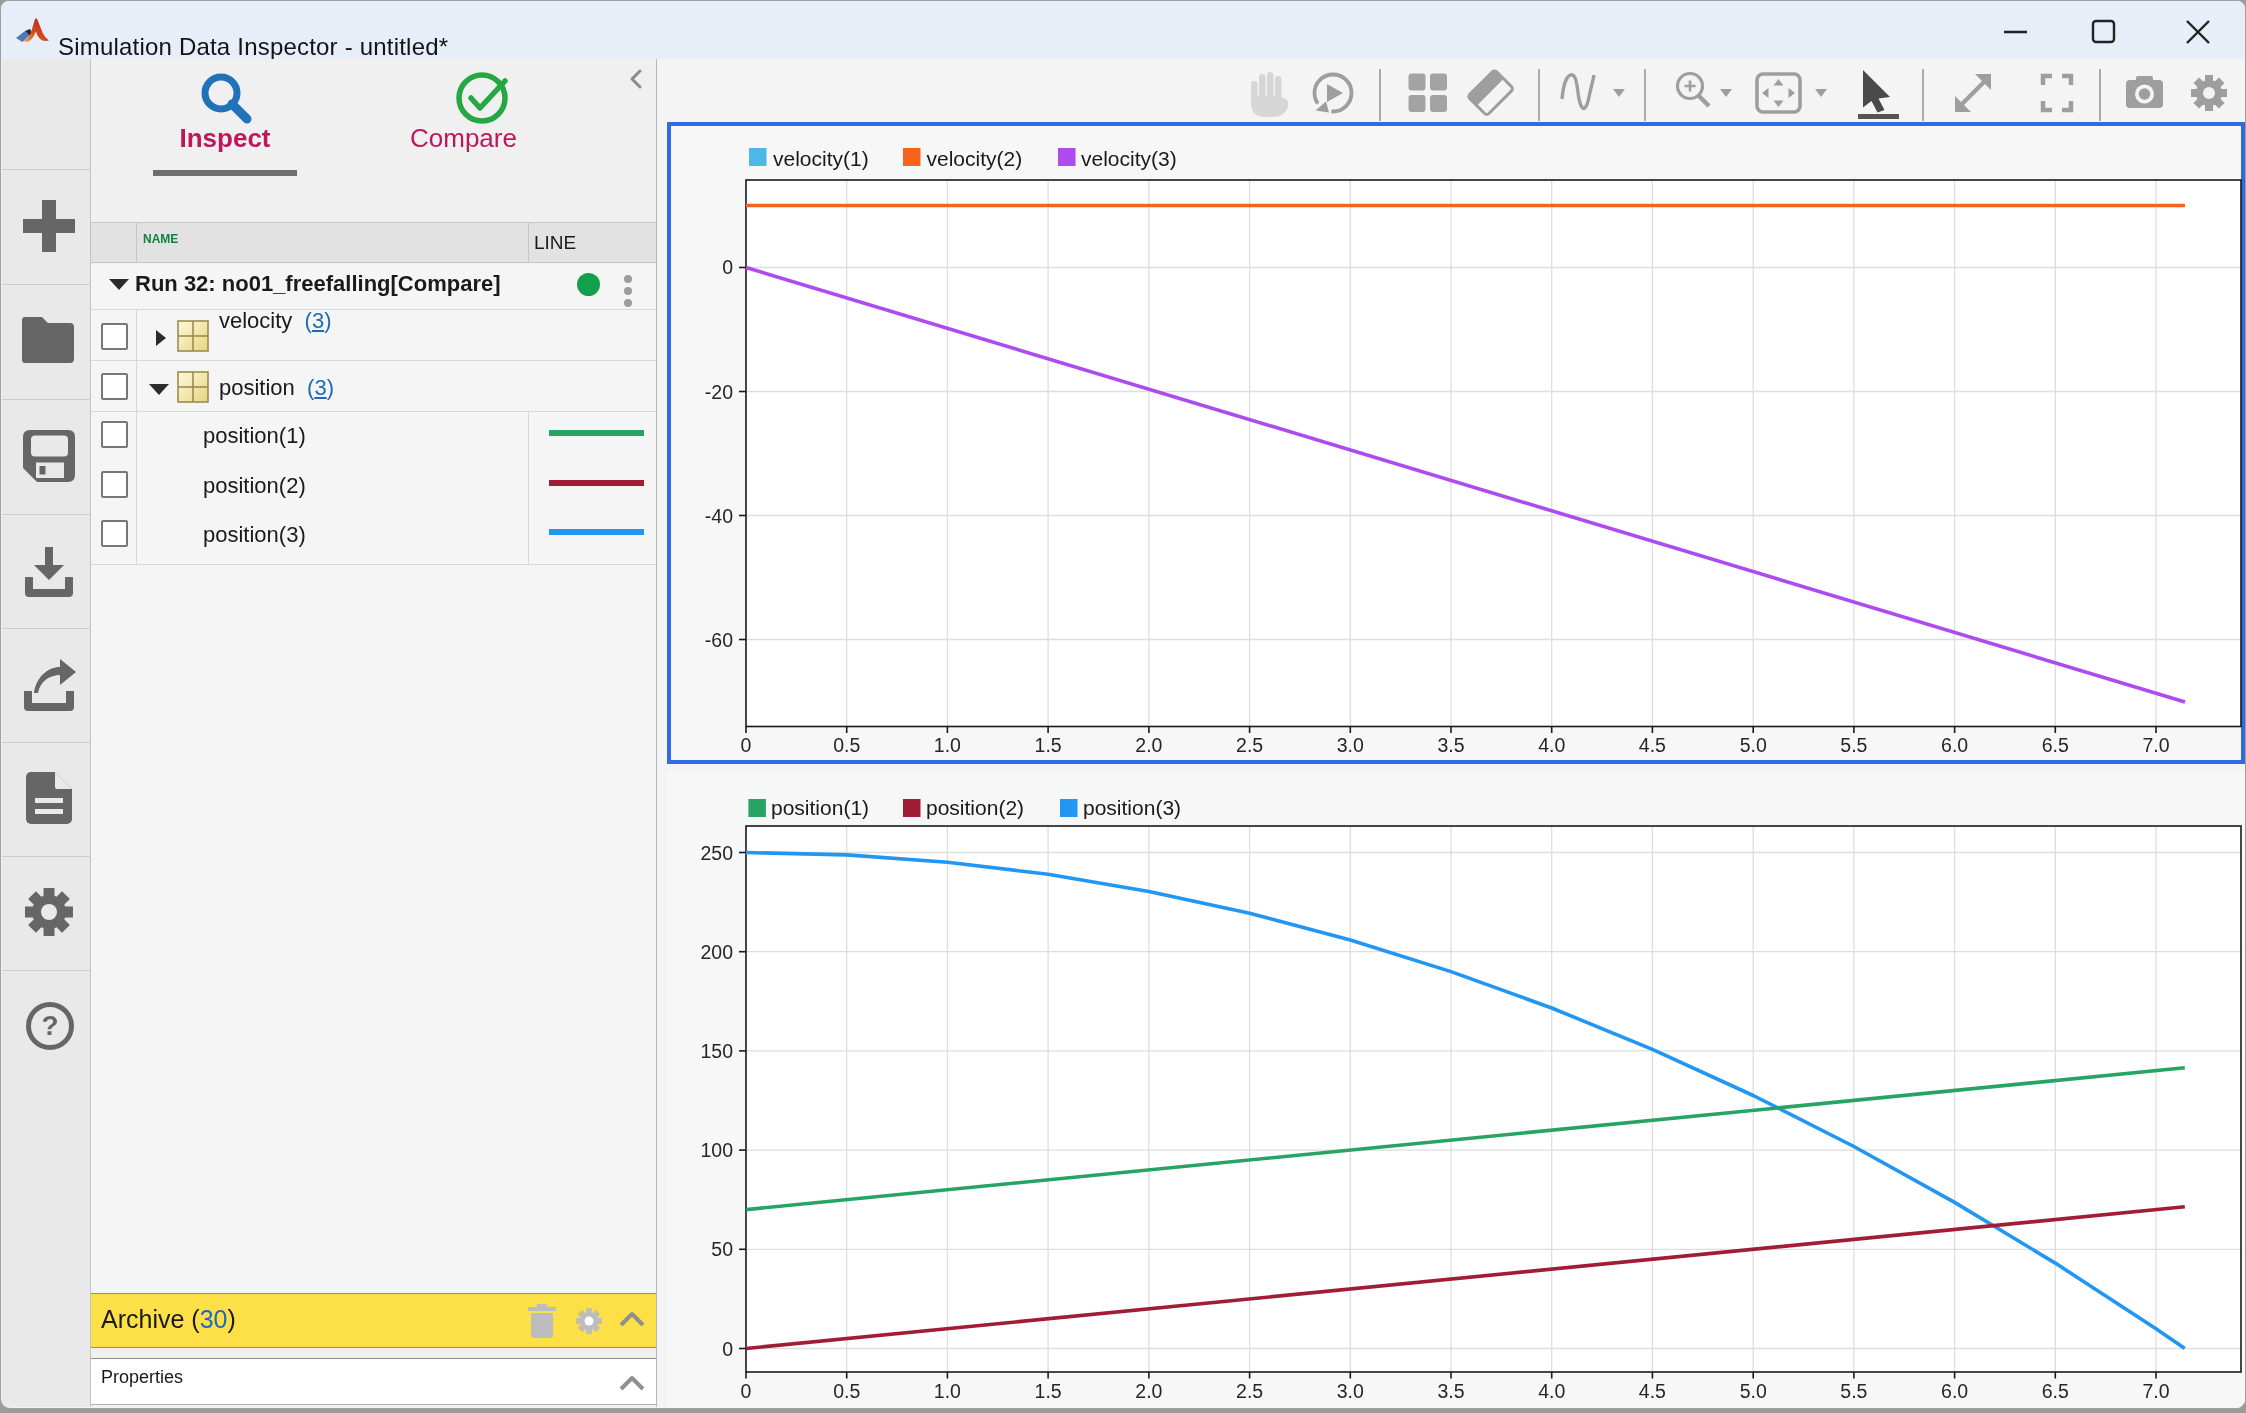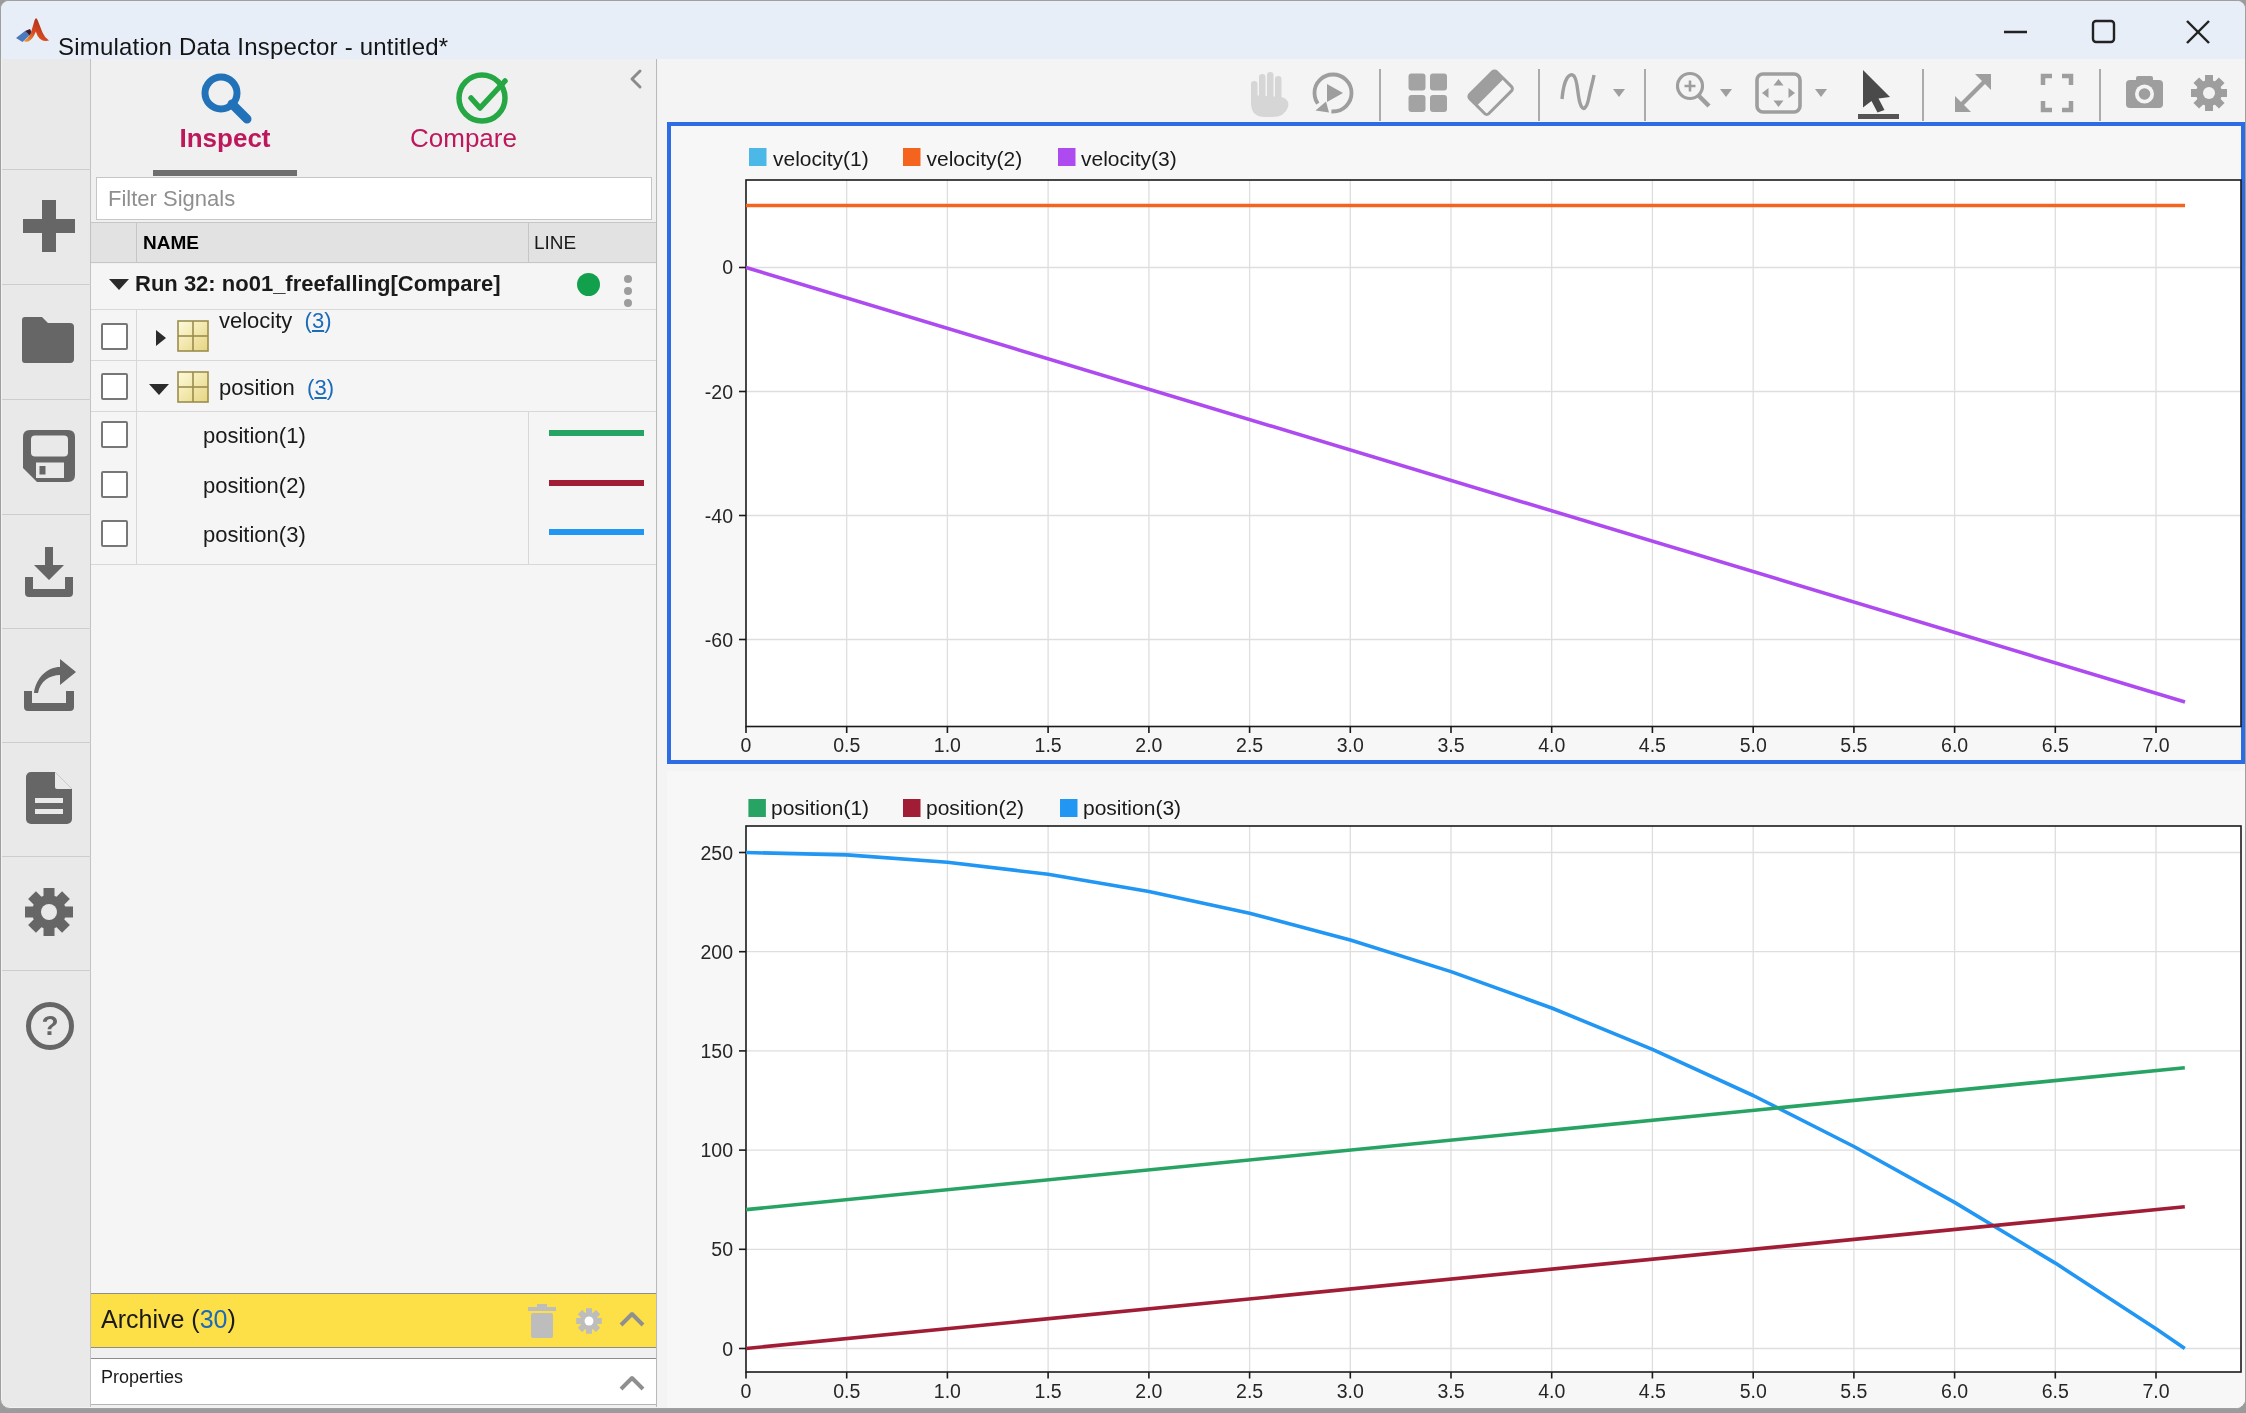--- a/index.html
+++ b/index.html
@@ -126,27 +126,24 @@
 
     <svg class="abs" style="left:362px;top:10px" width="58" height="58" viewBox="0 0 58 58">
       <circle cx="29" cy="29" r="23" fill="none" stroke="#27a744" stroke-width="5.5"></circle>
       <path d="M18 29 l9 10 L52 12" fill="none" stroke="#27a744" stroke-width="5.5" stroke-linecap="round" stroke-linejoin="round"></path>
     </svg>
     <div class="tabtxt" style="left:319px;width:144px;">Compare</div>
 
     <svg class="abs" style="left:534px;top:8px" width="22" height="24" viewBox="0 0 22 24">
       <path d="M15 4 L7 12 L15 20" fill="none" stroke="#8b8b8b" stroke-width="3" stroke-linecap="round" stroke-linejoin="round"></path>
     </svg>
-    <div id="filter">
-        <span>Filter Signals</span>
-      </div>
     <div id="thead">
       <div class="abs" style="left:45px;top:0;width:1px;height:39px;background:#c6c6c6"></div>
       <div class="abs" style="left:437px;top:0;width:1px;height:39px;background:#c6c6c6"></div>
-      <div class="abs" style="left:52px;top:9px;font-size:19px;font-weight:bold;color:#000000">NAME</div>
+      <div class="abs" style="left:52px;top:9px;font-size:12px;font-weight:bold;color:#15803d">NAME</div>
       <div class="abs" style="left:443px;top:9px;font-size:19px;font-weight:normal;color:#1a1a1a">LINE</div>
     </div>
     <div id="tree">
 
       <svg class="abs" style="left:17px;top:12px" width="22" height="16" viewBox="0 0 22 16">
           <polygon points="1,3 21,3 11,14" fill="#2b2b2b"></polygon>
         </svg>
       <div class="abs treetxt" style="left:44px;top:7px;font-weight:bold">Run 32: no01_freefalling[Compare]</div>
       <div class="abs" style="left:486px;top:9px;width:23px;height:23px;border-radius:50%;background:#13a04c"></div>
       <div class="abs" style="left:533px;top:11px;width:8px;height:8px;border-radius:50%;background:#9d9d9d"></div>

